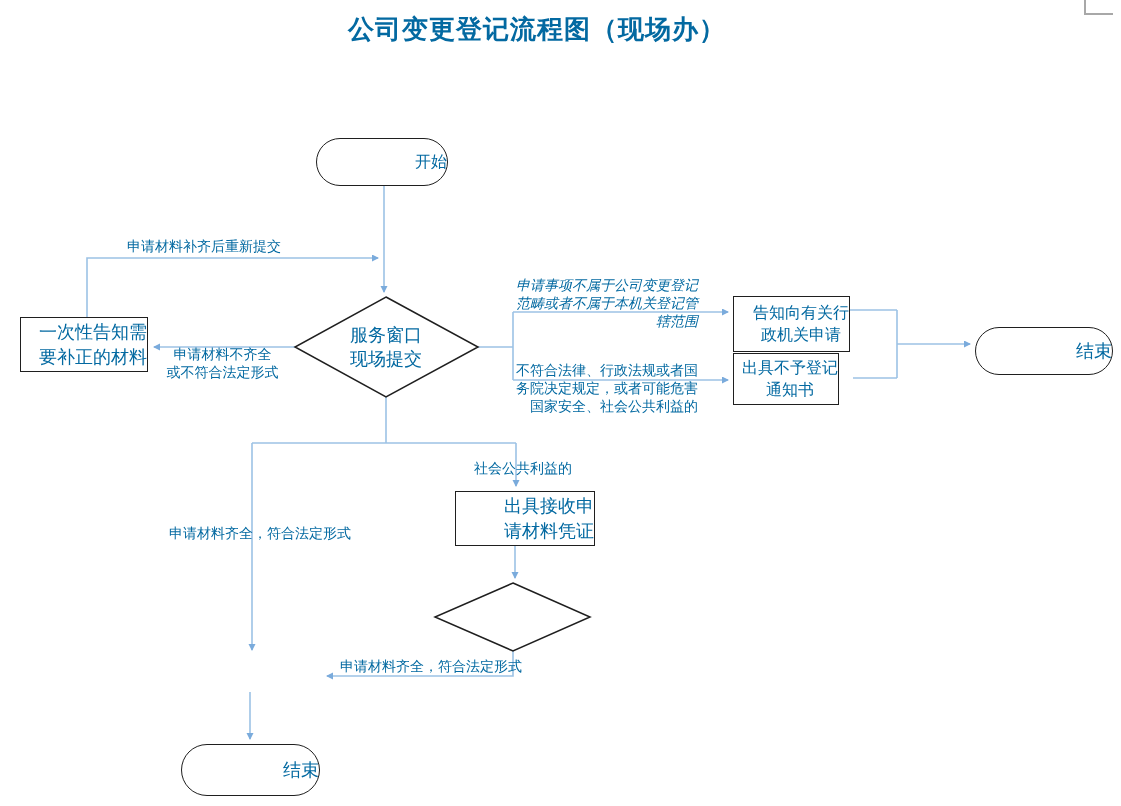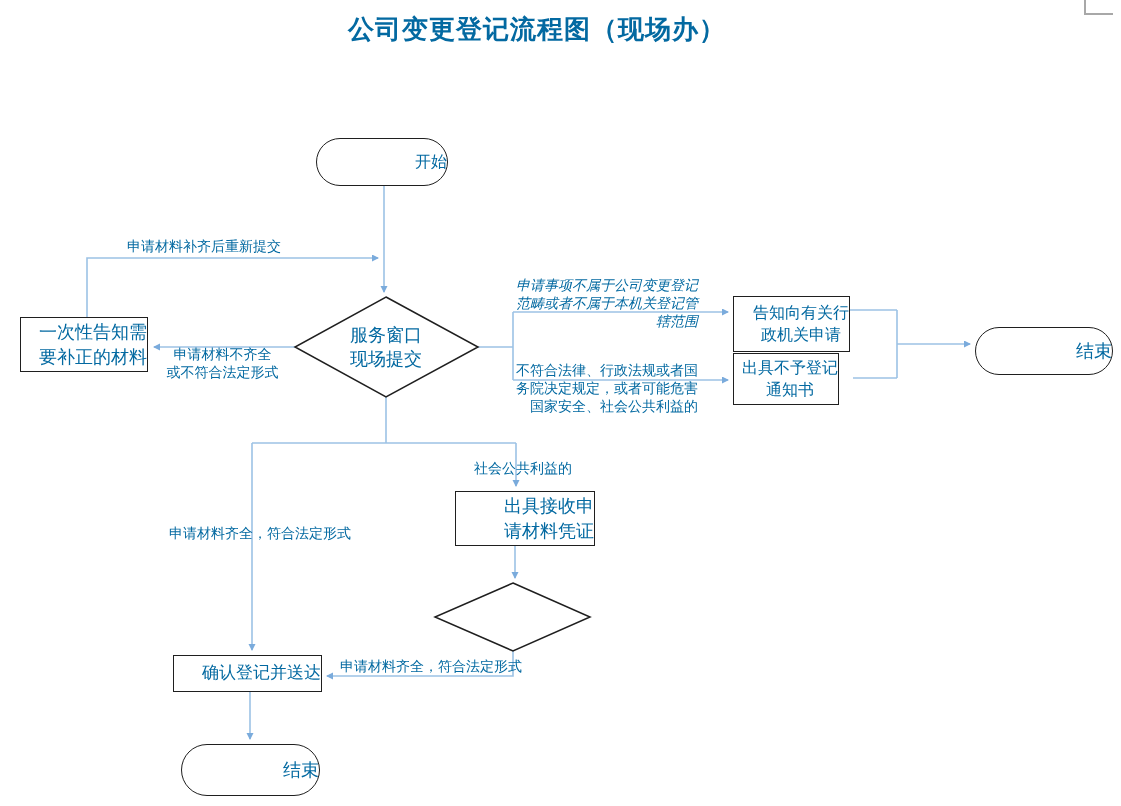--- a/index.html
+++ b/index.html
@@ -98,23 +98,20 @@
 
   <div class="node stadium fs18" style="left:975px;top:327px;width:138px;height:48px;">
     <span>结束</span>
   </div>
 
   <div class="node fs18" style="left:455px;top:491px;width:140px;height:55px;">
     <span>出具接收申
 请材料凭证</span>
   </div>
 
-  <div class="node fs17" style="left:173px;top:655px;width:149px;height:37px;">
-    <span>确认登记并送达</span>
-  </div>
 
   <div class="node stadium fs18" style="left:181px;top:744px;width:139px;height:52px;">
     <span>结束</span>
   </div>
 
   <div class="dlabel fs18" style="left:306px;top:297px;width:160px;height:100px;">服务窗口
 现场提交</div>
 
   <div class="edge-label" style="left:127px;top:237px;">申请材料补齐后重新提交</div>
   <div class="edge-label center" style="left:150px;top:345px;width:145px;">申请材料不齐全

